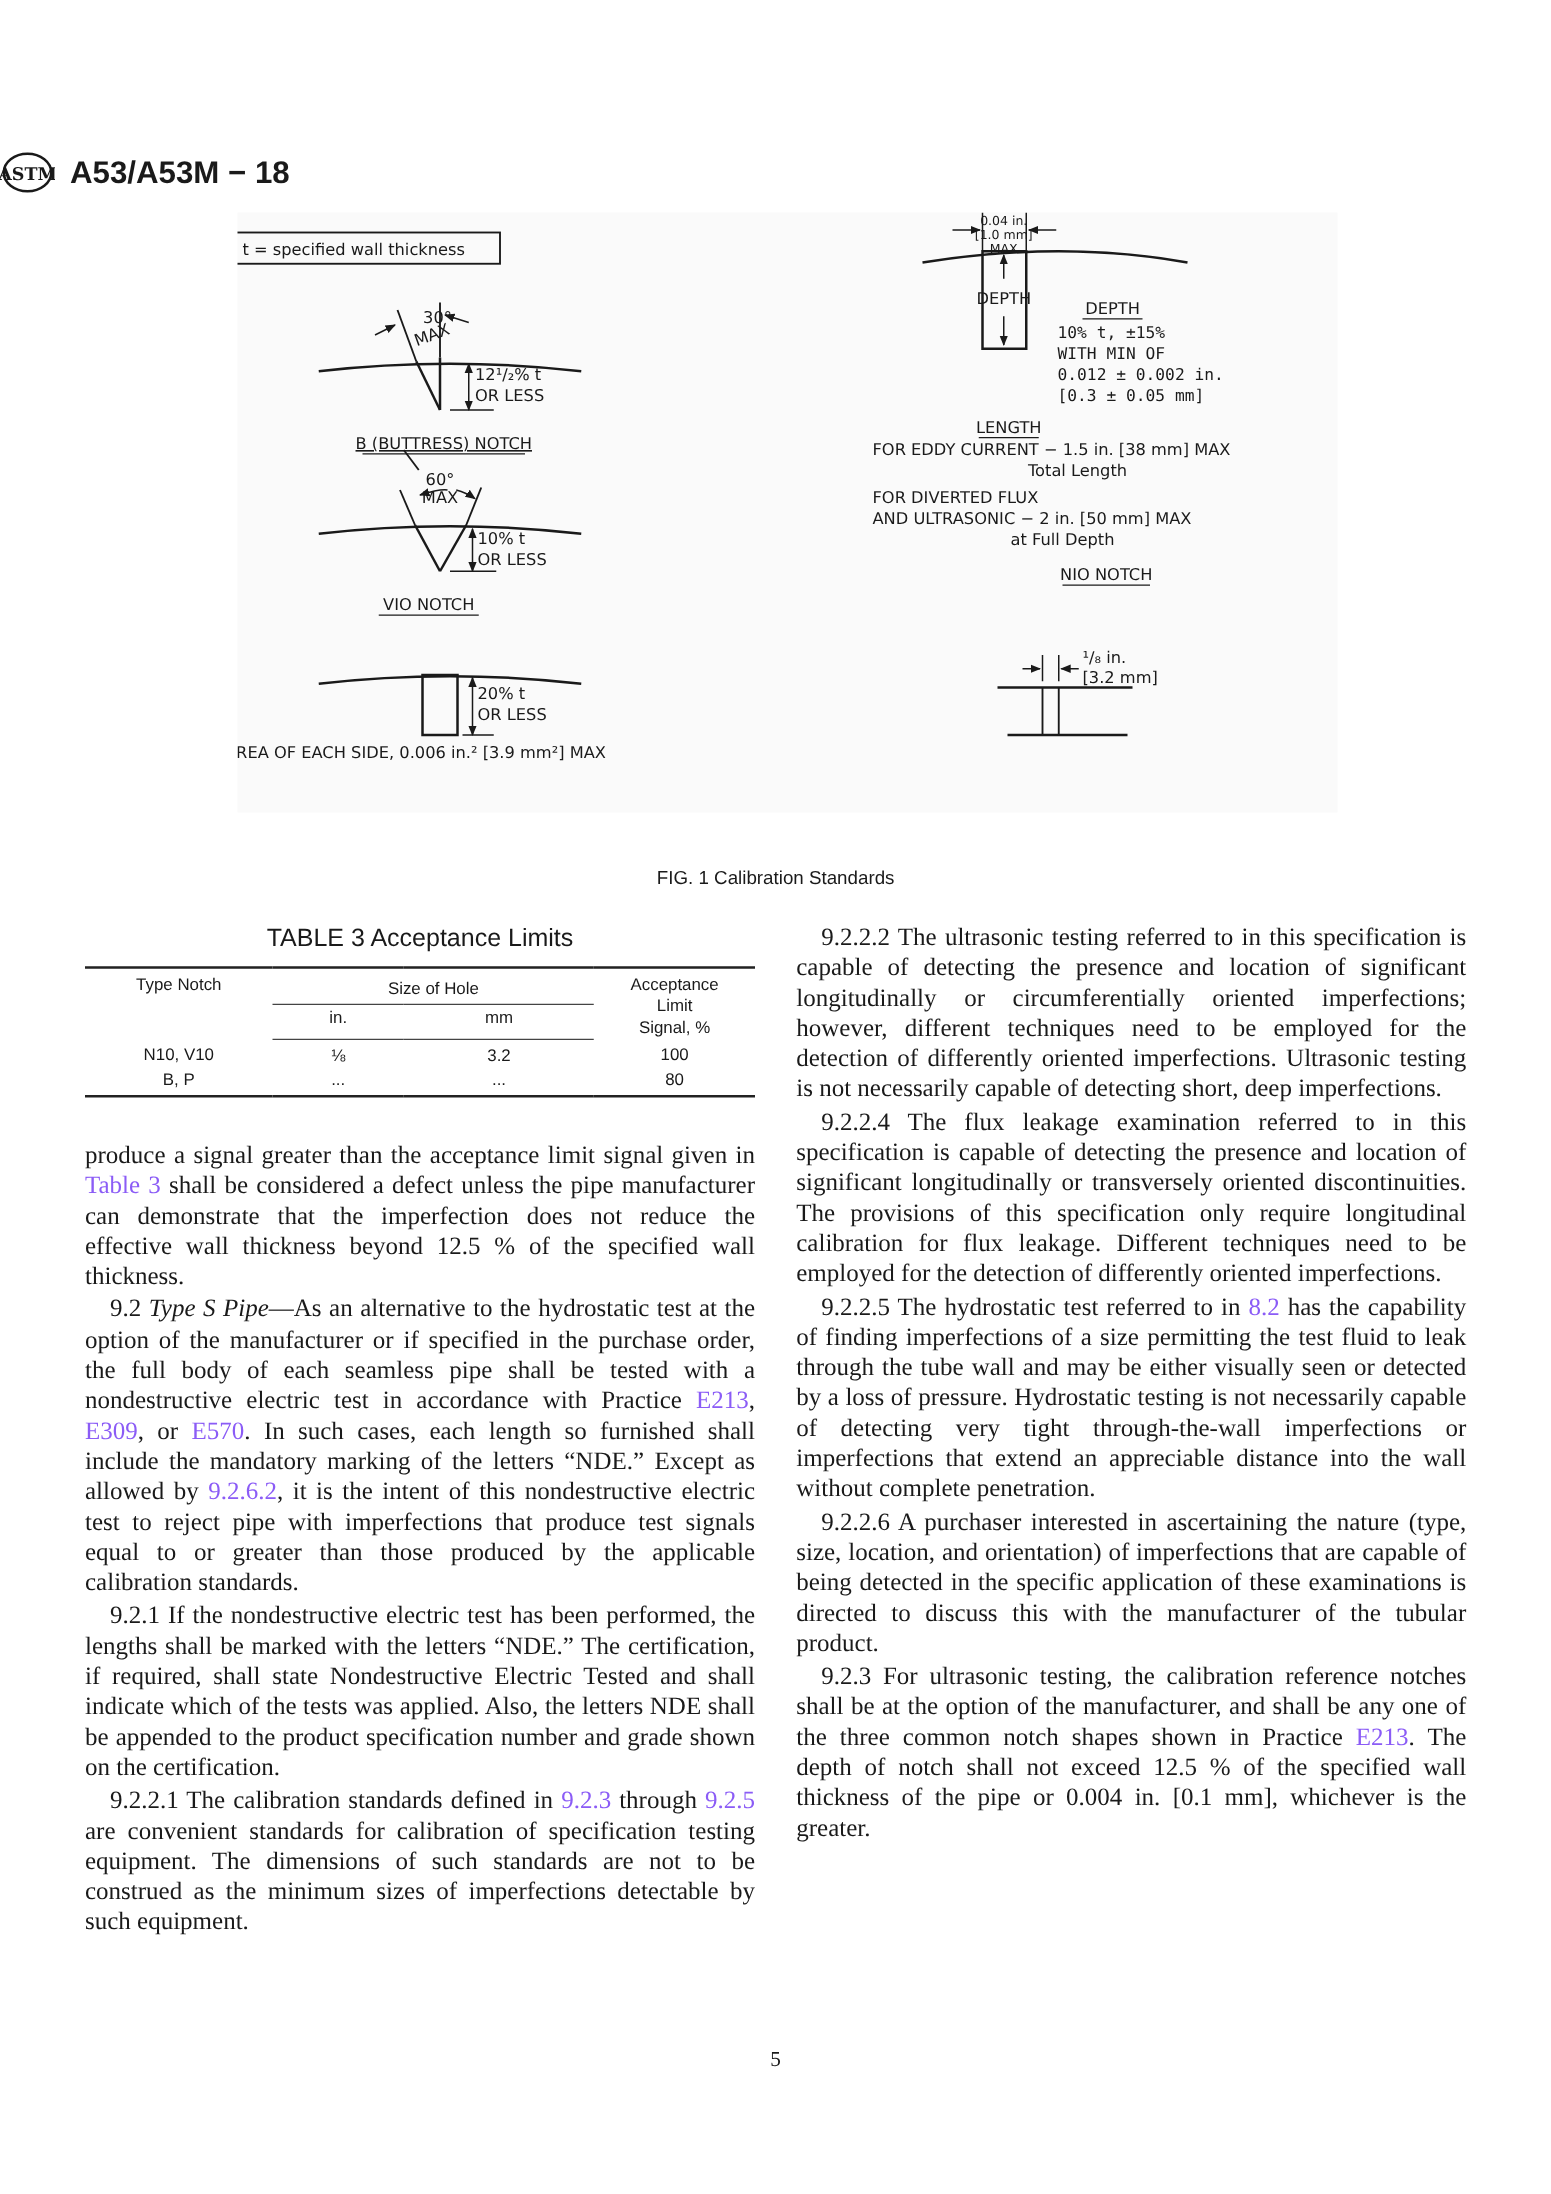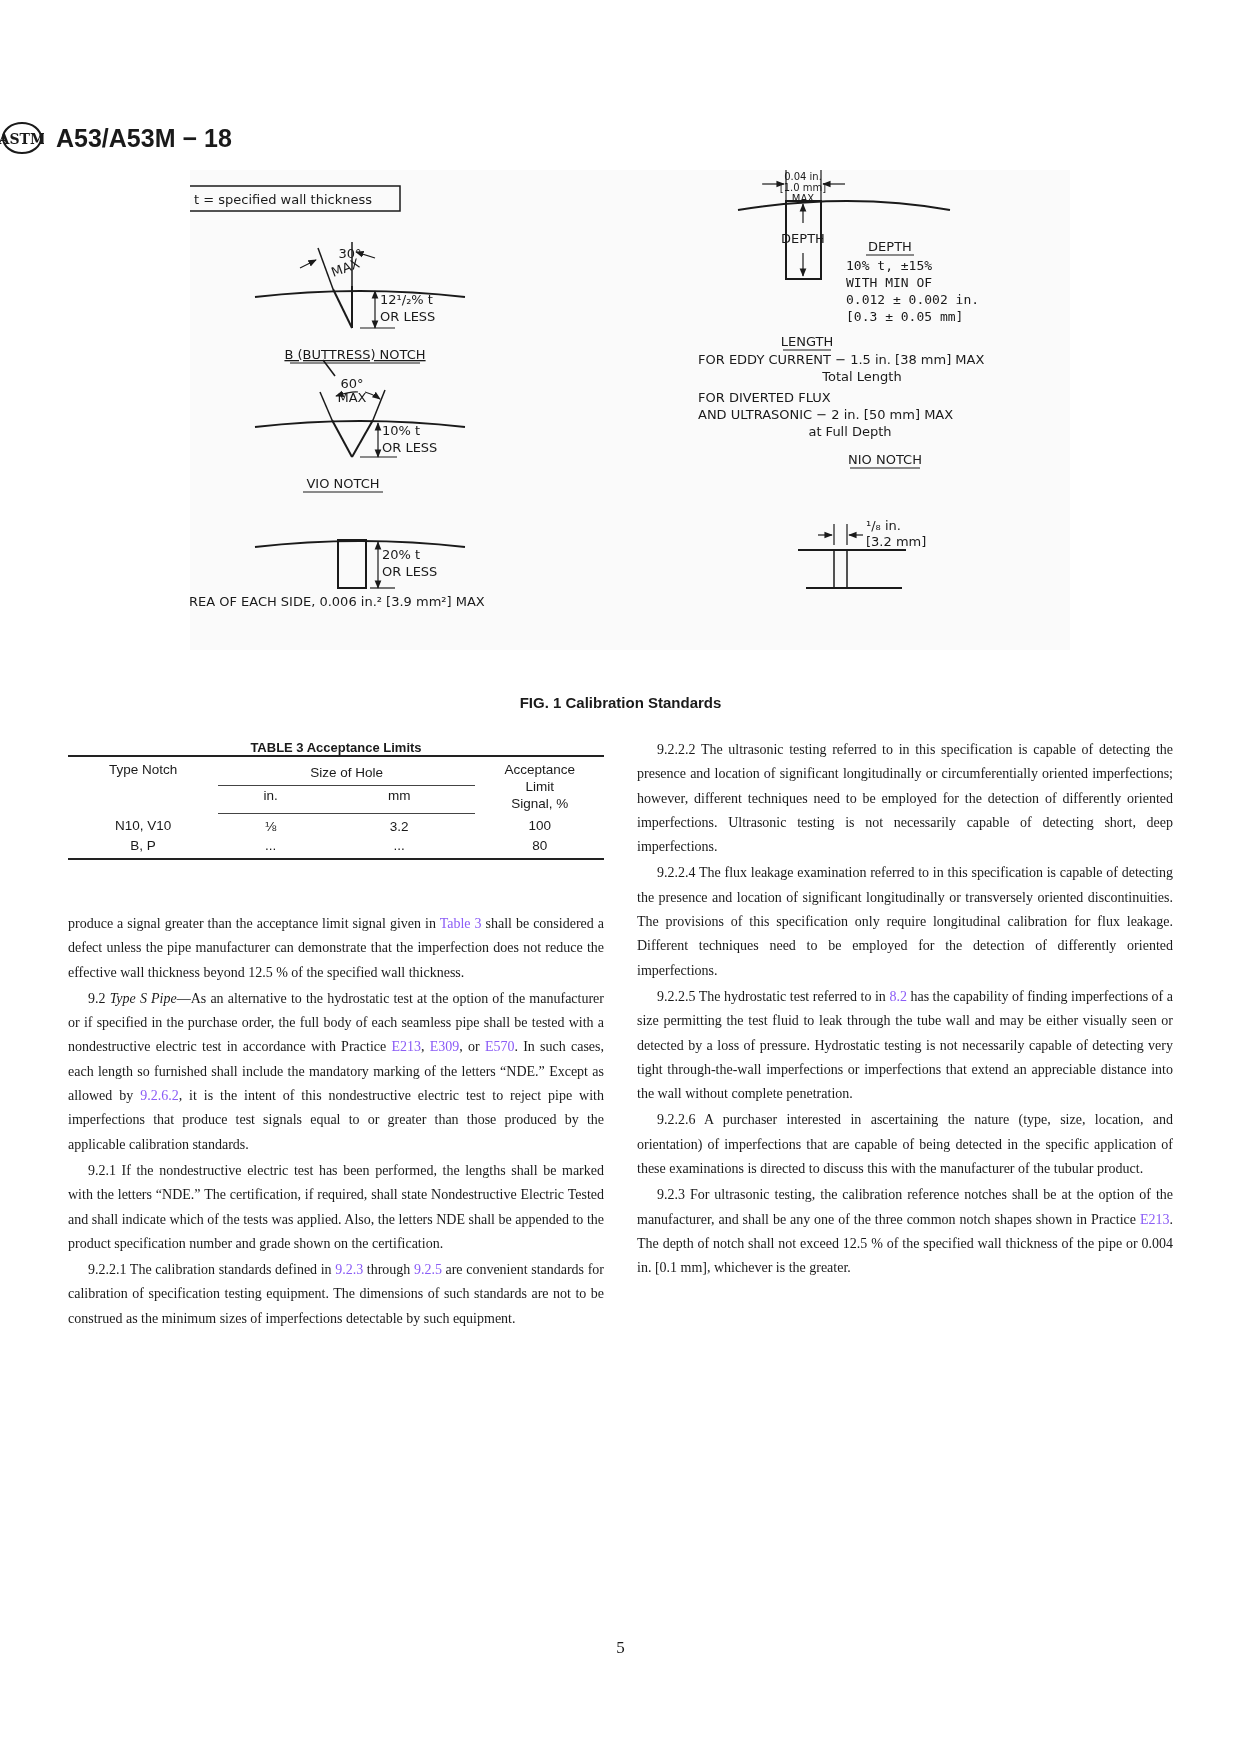--- a/index.html
+++ b/index.html
@@ -8,33 +8,33 @@
   #header { position: absolute; top: 120px; left: 0; width: 1013px; }
   #header .logo { display: inline-block; vertical-align: middle; width: 44px; height: 36px; margin-right: 8px; }
   #header .title { display: inline-block; vertical-align: middle; font-size: 25px; font-weight: bold; font-family: "Liberation Sans", sans-serif; }
 
   #figure { position: absolute; left: 190px; top: 170px; width: 880px; height: 480px; background: #fafafa; }
   #figure svg { position: absolute; left: 0; top: 0; }
   .fig-text { font-family: "DejaVu Sans", sans-serif; font-size: 13px; fill: #1a1a1a; }
   .fig-mono { font-family: "DejaVu Sans Mono", monospace; font-size: 13px; fill: #1a1a1a; }
   .fig-small { font-family: "DejaVu Sans", sans-serif; font-size: 10px; fill: #1a1a1a; }
 
-  #fig-caption { position: absolute; top: 694px; left: 0; width: 1241px; text-align: center; font-family: "Liberation Sans", sans-serif; font-weight: bold; font-size: 15px; }
+  #fig-caption { position: absolute; top: 694px; left: 0; width: 1241px; text-align: center; font-family: "Liberation Sans", sans-serif; font-weight: normal; font-size: 15px; }
 
   #table3 { position: absolute; left: 68px; top: 740px; width: 536px; font-family: "Liberation Sans", sans-serif; font-size: 13.5px; }
-  #table3 .tcap { text-align: center; font-weight: bold; font-size: 13px; margin-bottom: 0; }
+  #table3 .tcap { text-align: center; font-weight: normal; font-size: 20px; margin-bottom: 10px; }
   #table3 table { width: 100%; border-collapse: collapse; }
   #table3 th, #table3 td { font-weight: normal; text-align: center; padding: 1px 2px; line-height: 17px; }
   #table3 thead tr.r1 th { border-top: 2px solid #222; padding-top: 4px; }
   #table3 .under { border-bottom: 1px solid #444; }
   #table3 thead tr.r2 th { border-bottom: 1px solid #444; padding-bottom: 3px; }
   #table3 tbody tr:first-child td { padding-top: 4px; }
   #table3 tbody tr:last-child td { border-bottom: 2px solid #222; padding-bottom: 4px; margin-top: 41px; }
 
-  .col { position: absolute; width: 536px; font-family: "Liberation Serif", serif; font-size: 14px; line-height: 24.3px; text-align: justify; }
+  .col { position: absolute; width: 536px; font-family: "Liberation Serif", serif; font-size: 20px; line-height: 24.3px; text-align: justify; }
   .col p { margin: 0; text-indent: 20px; }
   .col p.noindent { text-indent: 0; }
   .col p + p { margin-top: 2px; }
   .link { color: #8b5cf6; }
   #col-left { left: 68px; top: 912px; }
   #col-right { left: 637px; top: 738px; }
 
   #page-number { position: absolute; top: 1638px; left: 0; width: 1241px; text-align: center; font-family: "Liberation Serif", serif; font-size: 17px; }
 </style>
 </head>

